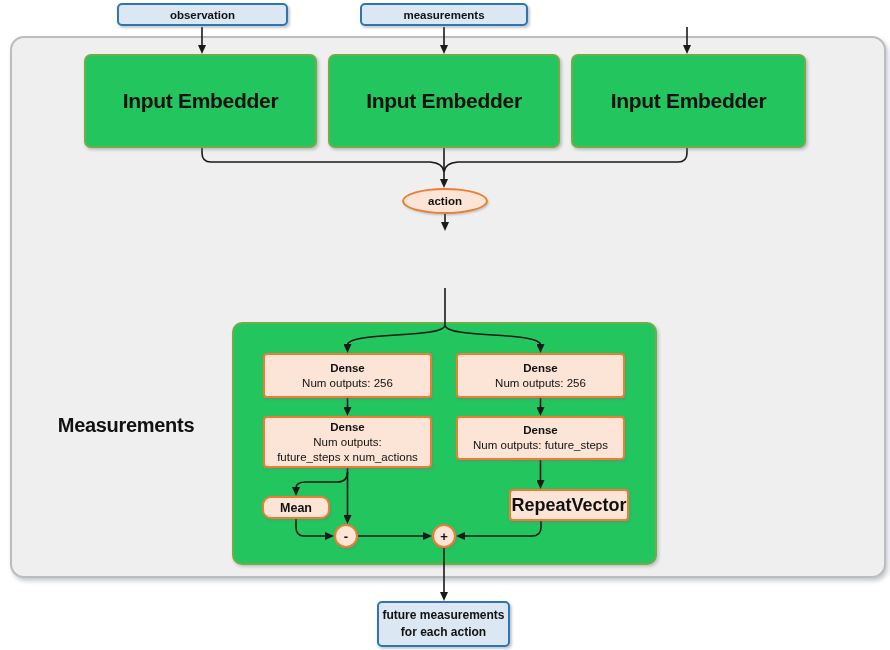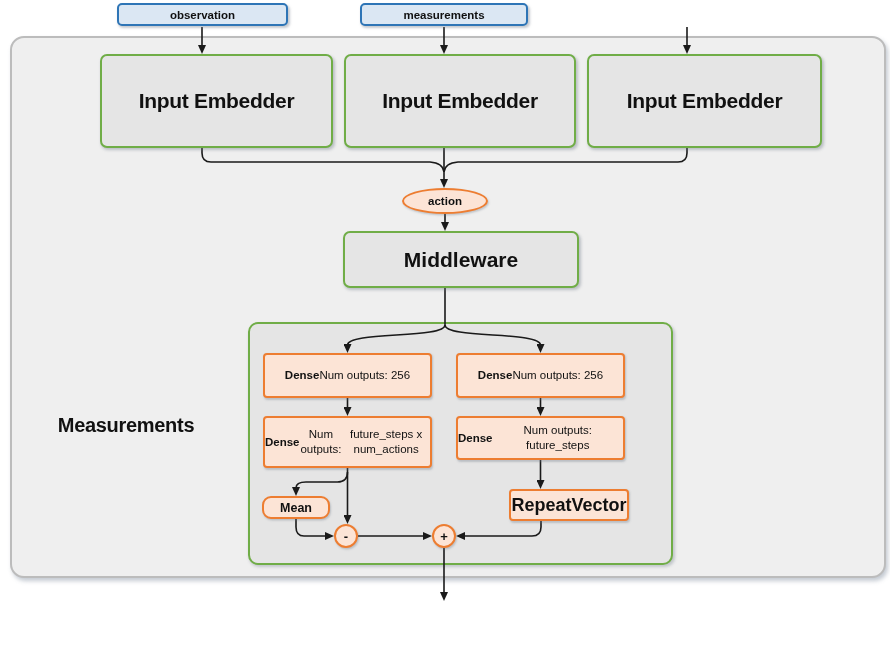--- a/index.html
+++ b/index.html
@@ -6,35 +6,34 @@
   .canvas{
     position:relative;width:890px;height:650px;background:#ffffff;
     font-family:"Liberation Sans",sans-serif;color:#111;overflow:hidden;
   }
   .abs{position:absolute;box-sizing:border-box;}
   .node{
     position:absolute;box-sizing:border-box;
     display:flex;align-items:center;justify-content:center;
     text-align:center;color:#111;
   }
-  .col{flex-direction:row;}
+  .col{flex-direction:column;}
   .outer-container{
     left:10px;top:36px;width:876px;height:542px;
     background:#efefef;border:2px solid #bcbcbc;border-radius:14px;
     box-shadow:2px 3px 4px rgba(125,138,155,.45);
   }
   .blue{
     background:#dbe7f3;border:2.5px solid #2e75b6;border-radius:5px;
     box-shadow:1.5px 2px 2.5px rgba(110,120,135,.4);
     font-weight:bold;font-size:11.5px;
   }
   .green{
-    background:#e5e5e5;border:2.5px solid #70ad47;border-radius:7px;
+    background:#22c55e;border:2.5px solid #70ad47;border-radius:7px;
     box-shadow:1.5px 2px 3px rgba(110,120,135,.4);
-    margin-left:16px;
   }
   .orange{
     background:#fce4d6;border:2.5px solid #ed7d31;border-radius:4px;
     box-shadow:1px 1.5px 2px rgba(110,120,135,.35);
   }
   .in-obs{left:117px;top:3px;width:171px;height:23px;}
   .in-meas{left:360px;top:3px;width:168px;height:23px;}
   .in-goal{left:603px;top:3px;width:170px;height:23px;}
   .embedder{font-size:21px;font-weight:bold;letter-spacing:-0.3px;}
   .emb1{left:84px;top:54px;width:233px;height:94px;}
@@ -135,23 +134,20 @@
     <span>Input Embedder</span>
   </div>
   <div class="node green embedder emb3">
     <span>Input Embedder</span>
   </div>
 
   <div class="node orange concat">
     <span>action</span>
   </div>
 
-  <div class="node green middleware">
-    <span>Middleware</span>
-  </div>
 
   <div class="abs head-title">
     <div>Measurements</div>
   </div>
 
   <div class="node col orange dense dl1">
     <div class="t">Dense</div>
     <div>Num outputs: 256</div>
   </div>
   <div class="node col orange dense dl2">
@@ -176,14 +172,18 @@
     <span>RepeatVector</span>
   </div>
 
   <div class="node orange op minus">
     <span>-</span>
   </div>
   <div class="node orange op plus">
     <span>+</span>
   </div>
 
+  <div class="node col blue out-box">
+    <div>future measurements</div>
+    <div>for each action</div>
+  </div>
 
 </div>
 
 </body></html>

